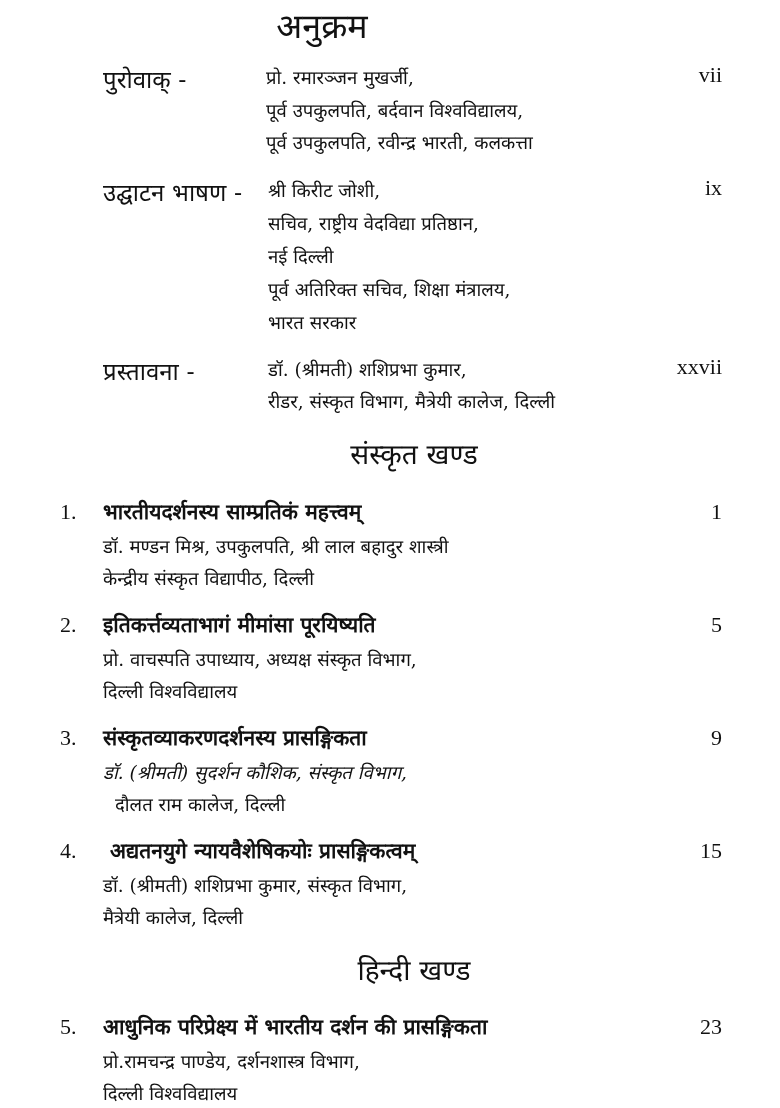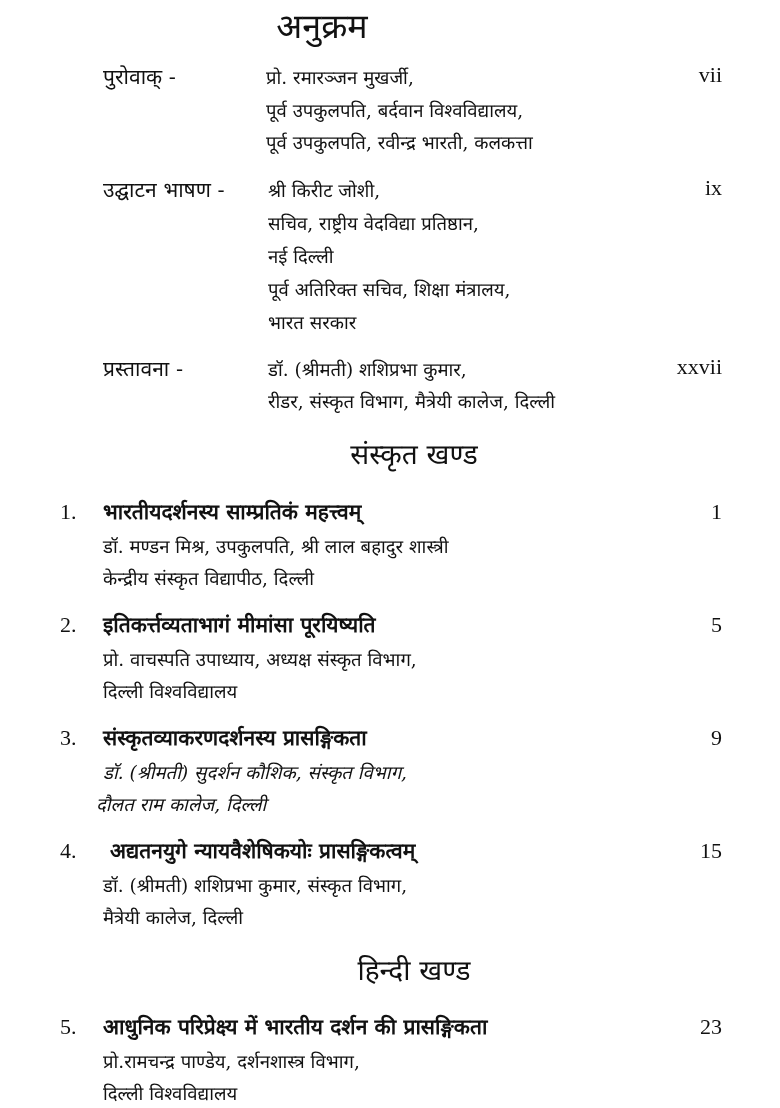--- a/index.html
+++ b/index.html
@@ -4,21 +4,21 @@
 <style>
   html, body { margin: 0; padding: 0; background: #ffffff; }
   body {
     width: 780px; height: 1108px; position: relative; overflow: hidden;
     font-family: "DejaVu Serif", "Liberation Serif", serif;
     color: #111111;
   }
   .abs { position: absolute; white-space: nowrap; }
   .title { font-size: 34px; left: 0; width: 644px; text-align: center; top: 2px; }
   .sec { font-size: 28px; left: 0; width: 780px; text-align: center; padding-left: 24px; }
-  .label { font-size: 21px; }
+  .label { font-size: 24px; }
   .body { font-size: 18.5px; }
   .ttl { font-size: 21px; font-weight: bold; }
   .num { font-family: "Liberation Serif", serif; font-size: 22px; }
   .pg { font-family: "Liberation Serif", serif; font-size: 22px; right: 58px; text-align: right; }
 </style>
 </head>
 <body>
 
 <div class="abs title">अनुक्रम</div>
 
@@ -62,21 +62,21 @@
   <div class="abs ttl" style="left:103px; top:610px;">इतिकर्त्तव्यताभागं मीमांसा पूरयिष्यति</div>
   <div class="abs body" style="left:103px; top:646px;">प्रो. वाचस्पति उपाध्याय, अध्यक्ष संस्कृत विभाग,</div>
   <div class="abs body" style="left:103px; top:678px;">दिल्ली विश्वविद्यालय</div>
   <div class="abs pg" style="top:612px;">5</div>
 </div>
 
 <div>
   <div class="abs num" style="left:60px; top:725px;">3.</div>
   <div class="abs ttl" style="left:103px; top:723px;">संस्कृतव्याकरणदर्शनस्य प्रासङ्गिकता</div>
   <div class="abs body" style="left:103px; top:759px;font-style:italic;">डॉ. (श्रीमती) सुदर्शन कौशिक, संस्कृत विभाग,</div>
-  <div class="abs body" style="left:96px; top:791px;font-style:italic;">दौलत राम कालेज, दिल्ली</div>
+  <div class="abs body" style="left:115px; top:791px;">दौलत राम कालेज, दिल्ली</div>
   <div class="abs pg" style="top:725px;">9</div>
 </div>
 
 <div>
   <div class="abs num" style="left:60px; top:838px;">4.</div>
   <div class="abs ttl" style="left:110px; top:836px;">अद्यतनयुगे न्यायवैशेषिकयोः प्रासङ्गिकत्वम्</div>
   <div class="abs body" style="left:103px; top:872px;">डॉ. (श्रीमती) शशिप्रभा कुमार, संस्कृत विभाग,</div>
   <div class="abs body" style="left:103px; top:904px;">मैत्रेयी कालेज, दिल्ली</div>
   <div class="abs pg" style="top:838px;">15</div>
 </div>

